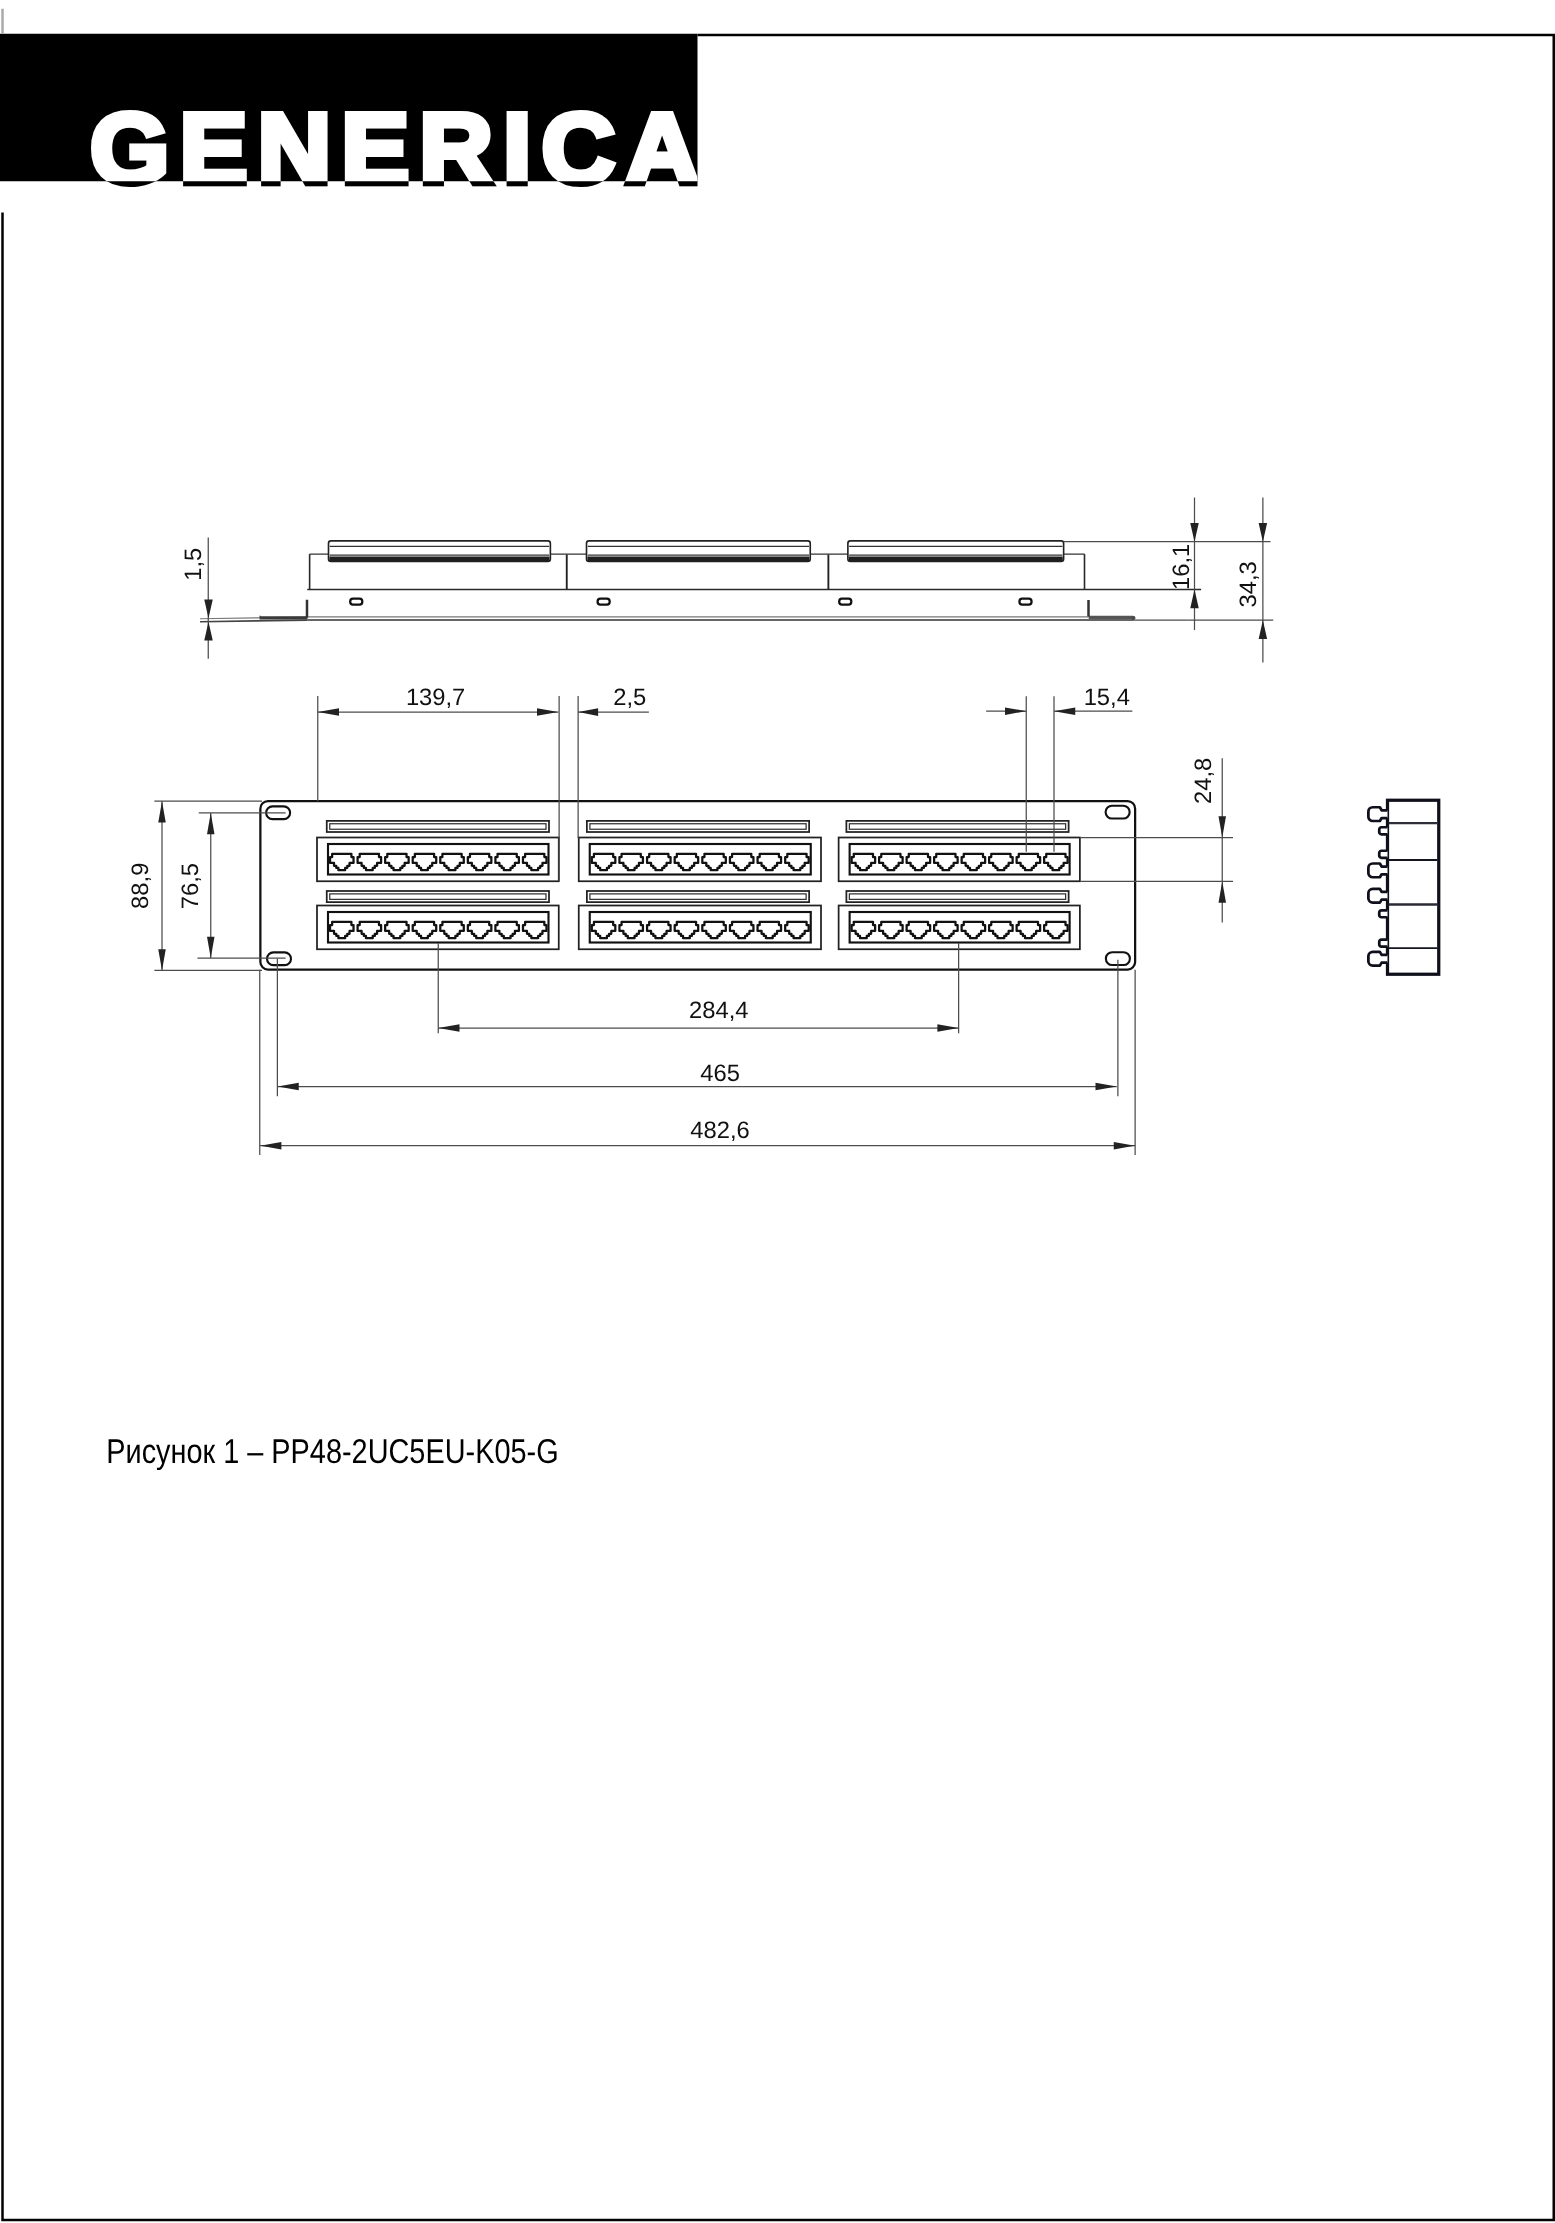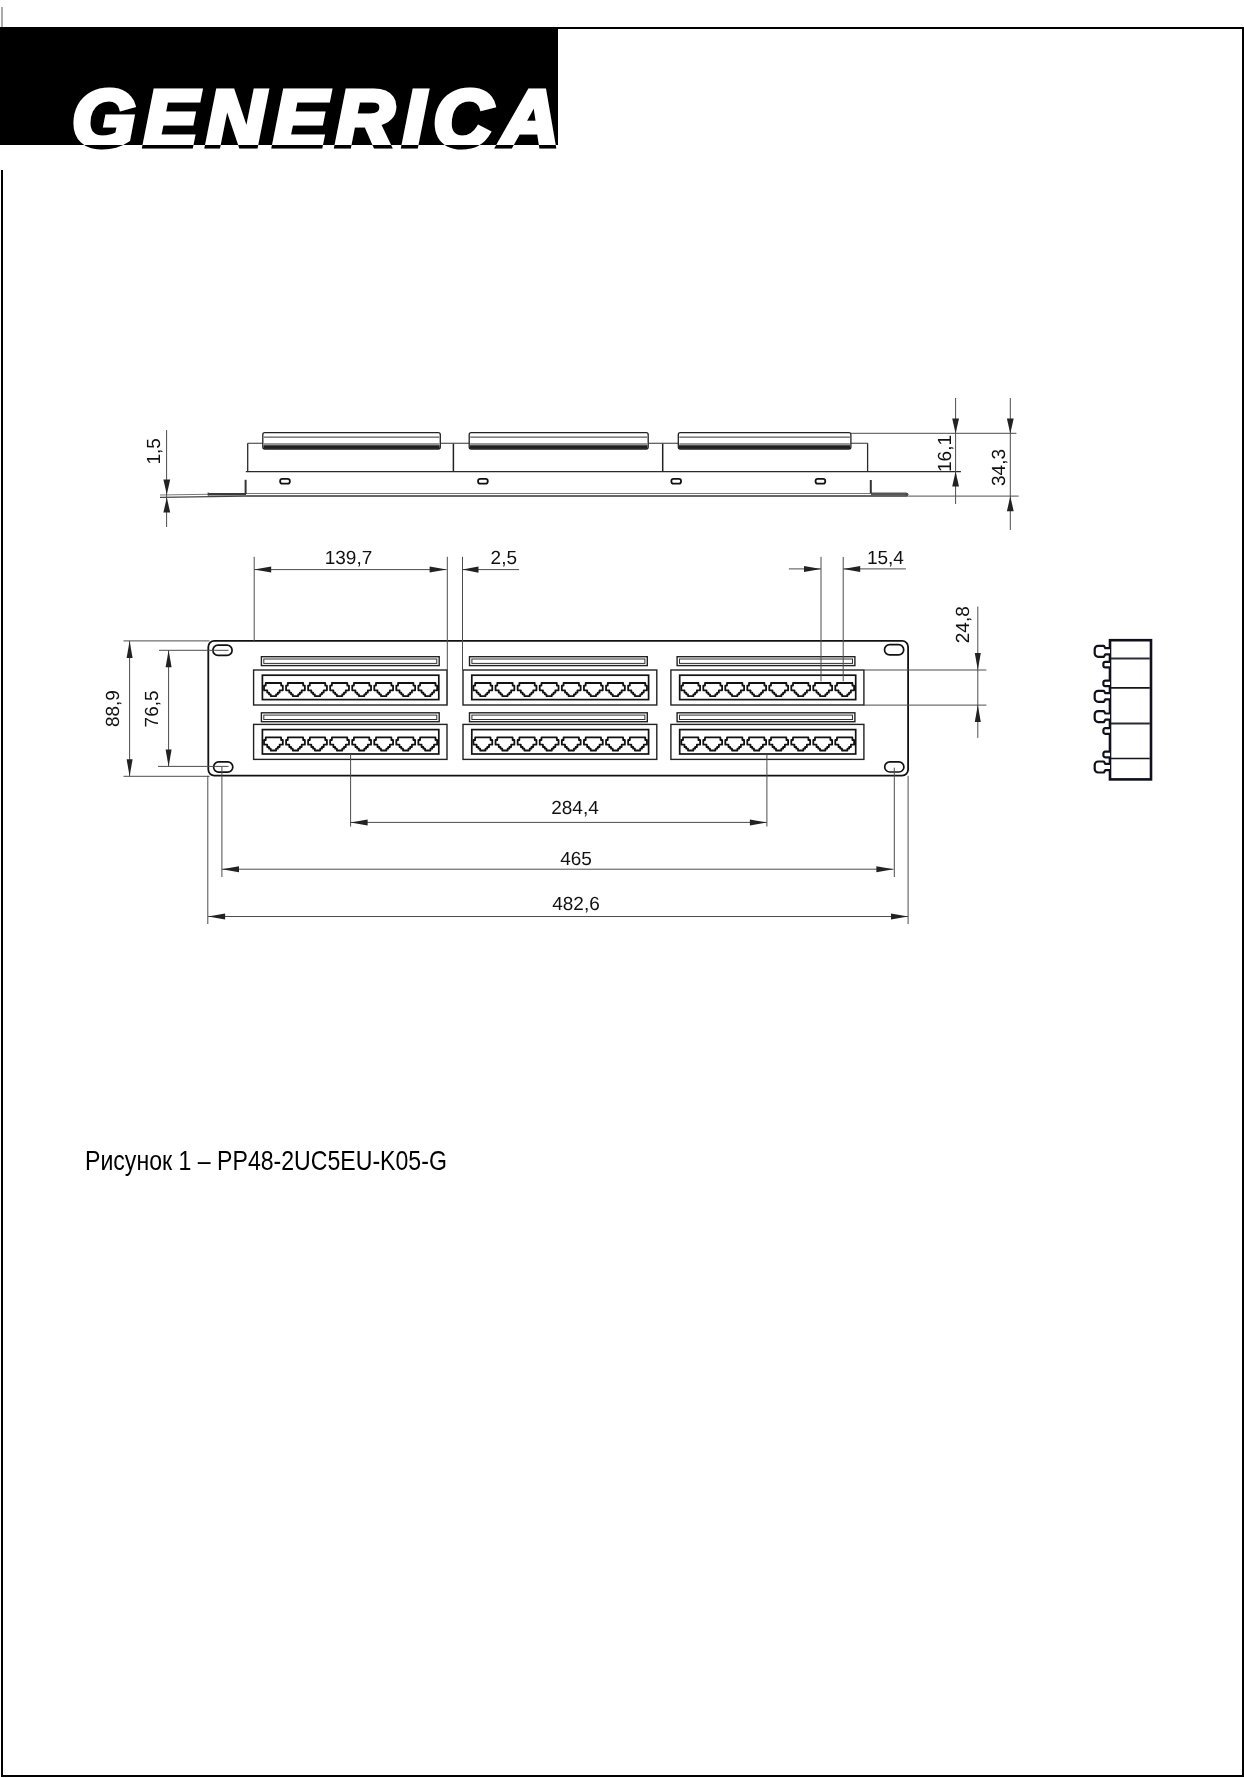--- a/index.html
+++ b/index.html
@@ -4,21 +4,21 @@
 <style>
   html,body{margin:0;padding:0;background:#fff;}
   body{width:1244px;height:1778px;position:relative;font-family:"Liberation Sans",sans-serif;overflow:hidden;}
   .abs{position:absolute;}
 </style>
 </head>
 <body>
 
 <div class="abs" style="left:1px;top:27px;width:1243px;height:1750px;border:2.5px solid #000;box-sizing:border-box;"></div>
 
-<div class="abs" style="left:0;top:0;width:558px;height:170px;background:#fff;isolation:isolate;font-style:italic;">
+<div class="abs" style="left:0;top:0;width:558px;height:170px;background:#fff;isolation:isolate;">
 
   <div class="abs" style="left:0;top:27px;width:558px;height:118px;background:#000;"></div>
 
   <div class="abs" style="left:72px;top:45px;width:486px;height:120px;mix-blend-mode:difference;color:#fff;font-weight:bold;font-size:80px;letter-spacing:7.9px;-webkit-text-stroke:5px #fff;line-height:148px;white-space:nowrap;transform:scaleX(1.02);transform-origin:0 0;">GENERICA</div>
 </div>
 
 <div class="abs" style="left:1px;top:7px;width:1.5px;height:20px;background:#aaa;"></div>
 
 <svg class="abs" style="left:0;top:0;will-change:transform;text-rendering:geometricPrecision;" width="1244" height="1778" viewBox="0 0 1244 1778">
 <defs>

